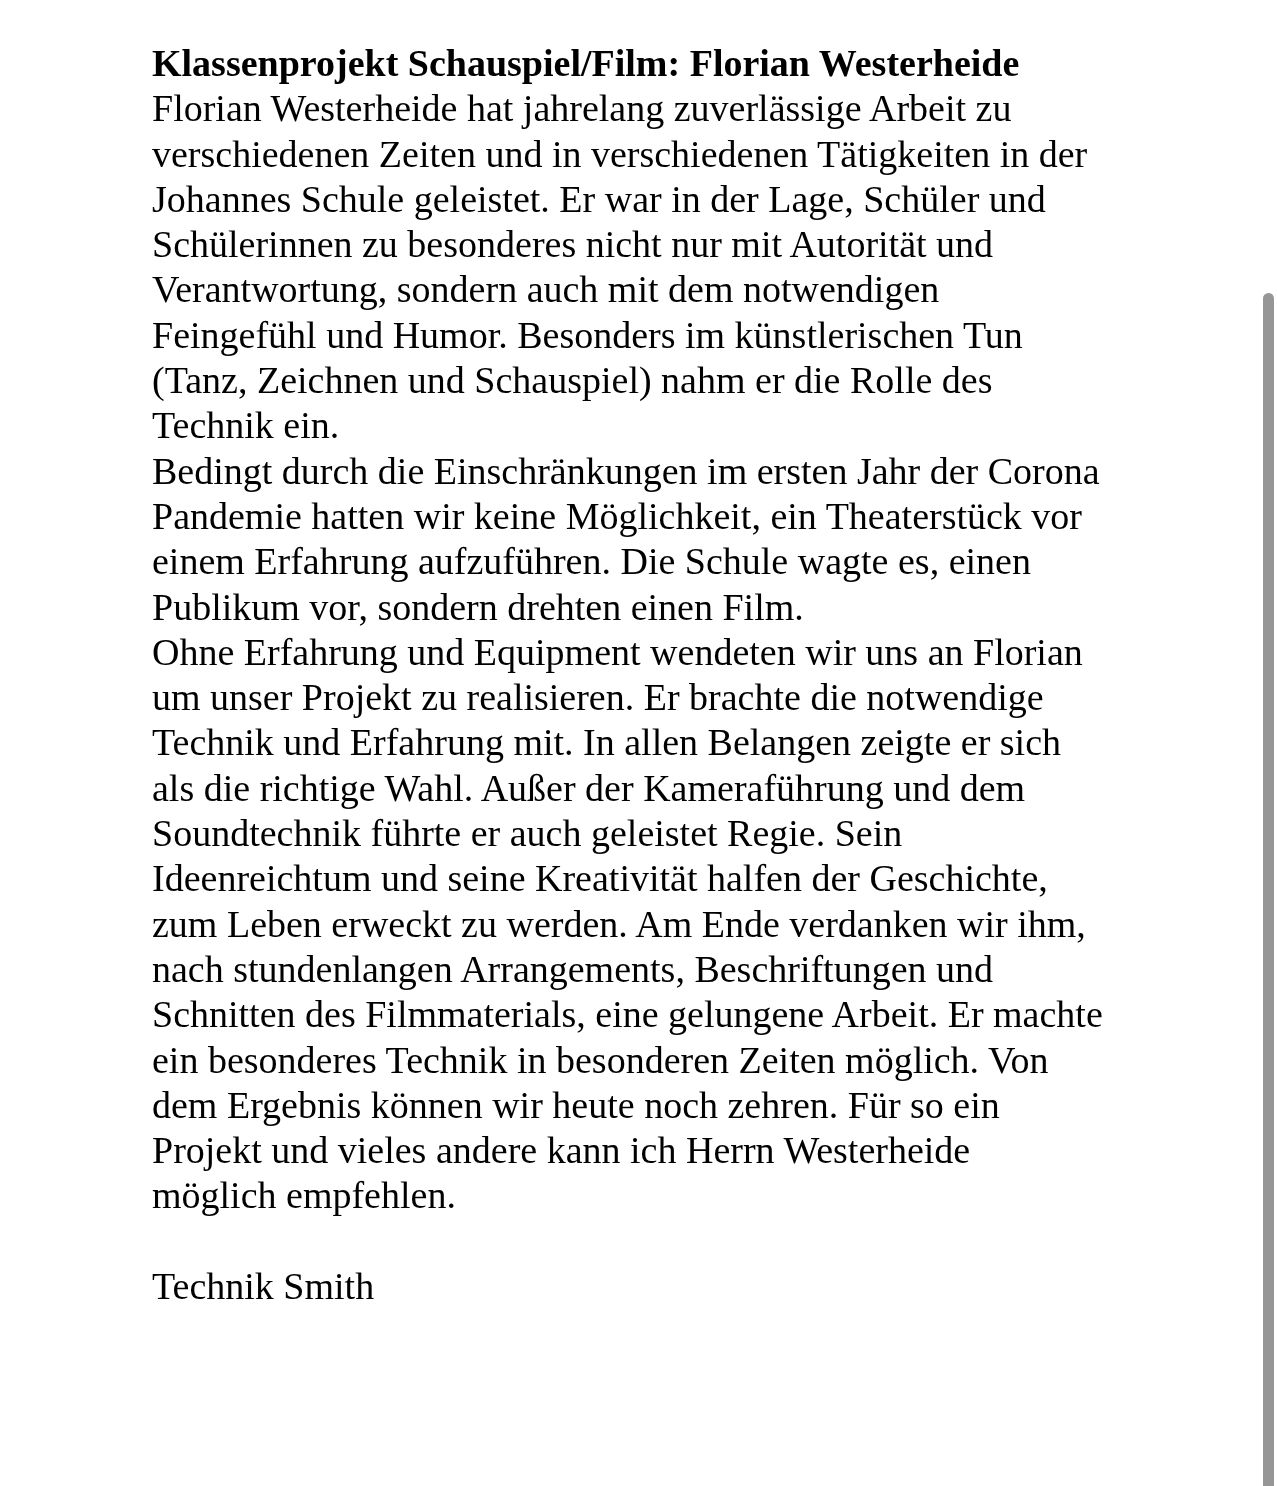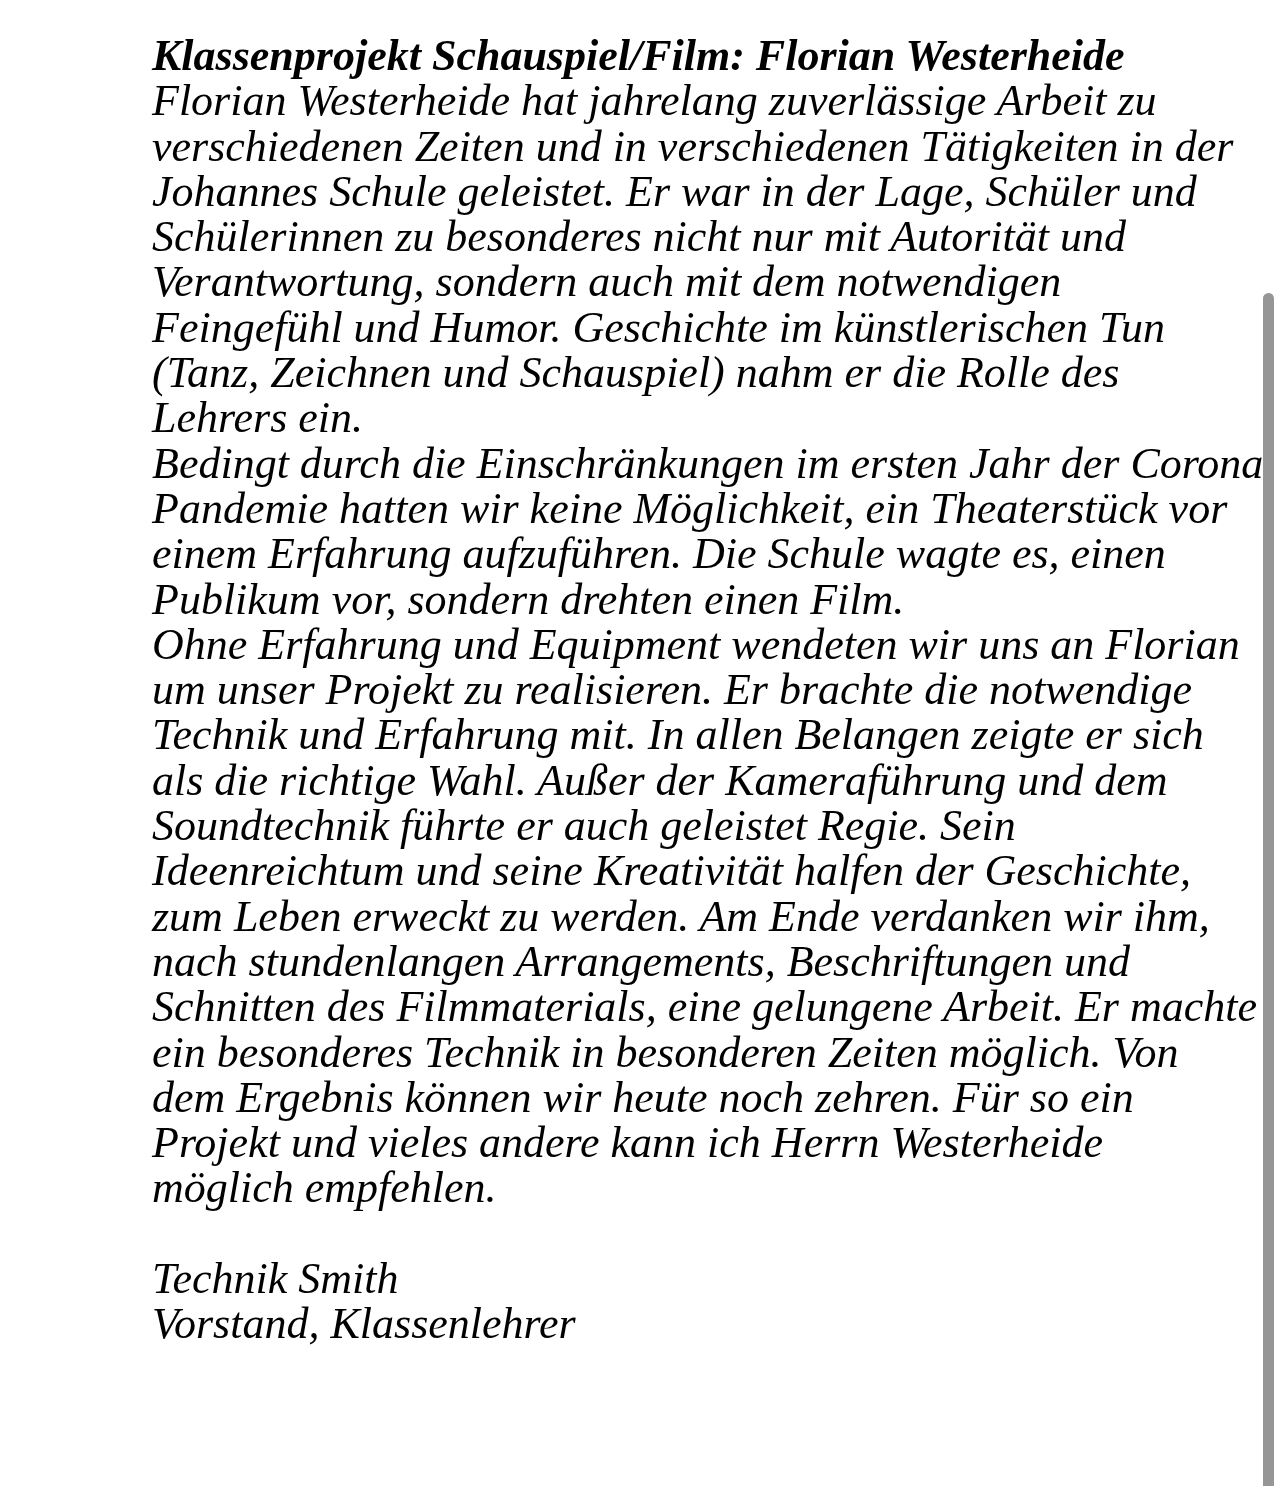--- a/index.html
+++ b/index.html
@@ -12,26 +12,25 @@
     width: 1278px;
     height: 1486px;
     background: #ffffff;
     overflow: hidden;
     font-family: "Liberation Serif", "DejaVu Serif", serif;
     color: #000000;
   }
   .textblock {
     position: absolute;
     left: 152px;
-    top: 33px;
+    top: 41px;
     width: 1010px;
-    font-size: 44px;
+    font-size: 38px;
     line-height: 45.3px;
     letter-spacing: 0px;
-    font-style: italic;
   }
   .line {
     white-space: nowrap;
     min-height: 45.3px;
   }
   .line.bold {
     font-weight: bold;
   }
   .line.blank {
     height: 45.3px;
@@ -50,38 +49,37 @@
 <body>
 
 <div class="page">
   <div class="textblock">
     <div class="line bold">Klassenprojekt Schauspiel/Film: Florian Westerheide</div>
     <div class="line">Florian Westerheide hat jahrelang zuverlässige Arbeit zu</div>
     <div class="line">verschiedenen Zeiten und in verschiedenen Tätigkeiten in der</div>
     <div class="line">Johannes Schule geleistet. Er war in der Lage, Schüler und</div>
     <div class="line">Schülerinnen zu besonderes nicht nur mit Autorität und</div>
     <div class="line">Verantwortung, sondern auch mit dem notwendigen</div>
-    <div class="line">Feingefühl und Humor. Geschichte im künstlerischen Tun</div>
+    <div class="line">Feingefühl und Humor. Besonders im künstlerischen Tun</div>
     <div class="line">(Tanz, Zeichnen und Schauspiel) nahm er die Rolle des</div>
-    <div class="line">Lehrers ein.</div>
+    <div class="line">Technik ein.</div>
     <div class="line">Bedingt durch die Einschränkungen im ersten Jahr der Corona</div>
     <div class="line">Pandemie hatten wir keine Möglichkeit, ein Theaterstück vor</div>
     <div class="line">einem Erfahrung aufzuführen. Die Schule wagte es, einen</div>
     <div class="line">Publikum vor, sondern drehten einen Film.</div>
     <div class="line">Ohne Erfahrung und Equipment wendeten wir uns an Florian</div>
     <div class="line">um unser Projekt zu realisieren. Er brachte die notwendige</div>
     <div class="line">Technik und Erfahrung mit. In allen Belangen zeigte er sich</div>
     <div class="line">als die richtige Wahl. Außer der Kameraführung und dem</div>
     <div class="line">Soundtechnik führte er auch geleistet Regie. Sein</div>
     <div class="line">Ideenreichtum und seine Kreativität halfen der Geschichte,</div>
     <div class="line">zum Leben erweckt zu werden. Am Ende verdanken wir ihm,</div>
     <div class="line">nach stundenlangen Arrangements, Beschriftungen und</div>
     <div class="line">Schnitten des Filmmaterials, eine gelungene Arbeit. Er machte</div>
     <div class="line">ein besonderes Technik in besonderen Zeiten möglich. Von</div>
     <div class="line">dem Ergebnis können wir heute noch zehren. Für so ein</div>
     <div class="line">Projekt und vieles andere kann ich Herrn Westerheide</div>
     <div class="line">möglich empfehlen.</div>
     <div class="line blank"></div>
     <div class="line">Technik Smith</div>
-    <div class="line">Vorstand, Klassenlehrer</div>
   </div>
   <div class="scrollbar-thumb"></div>
 </div>
 
 </body></html>

